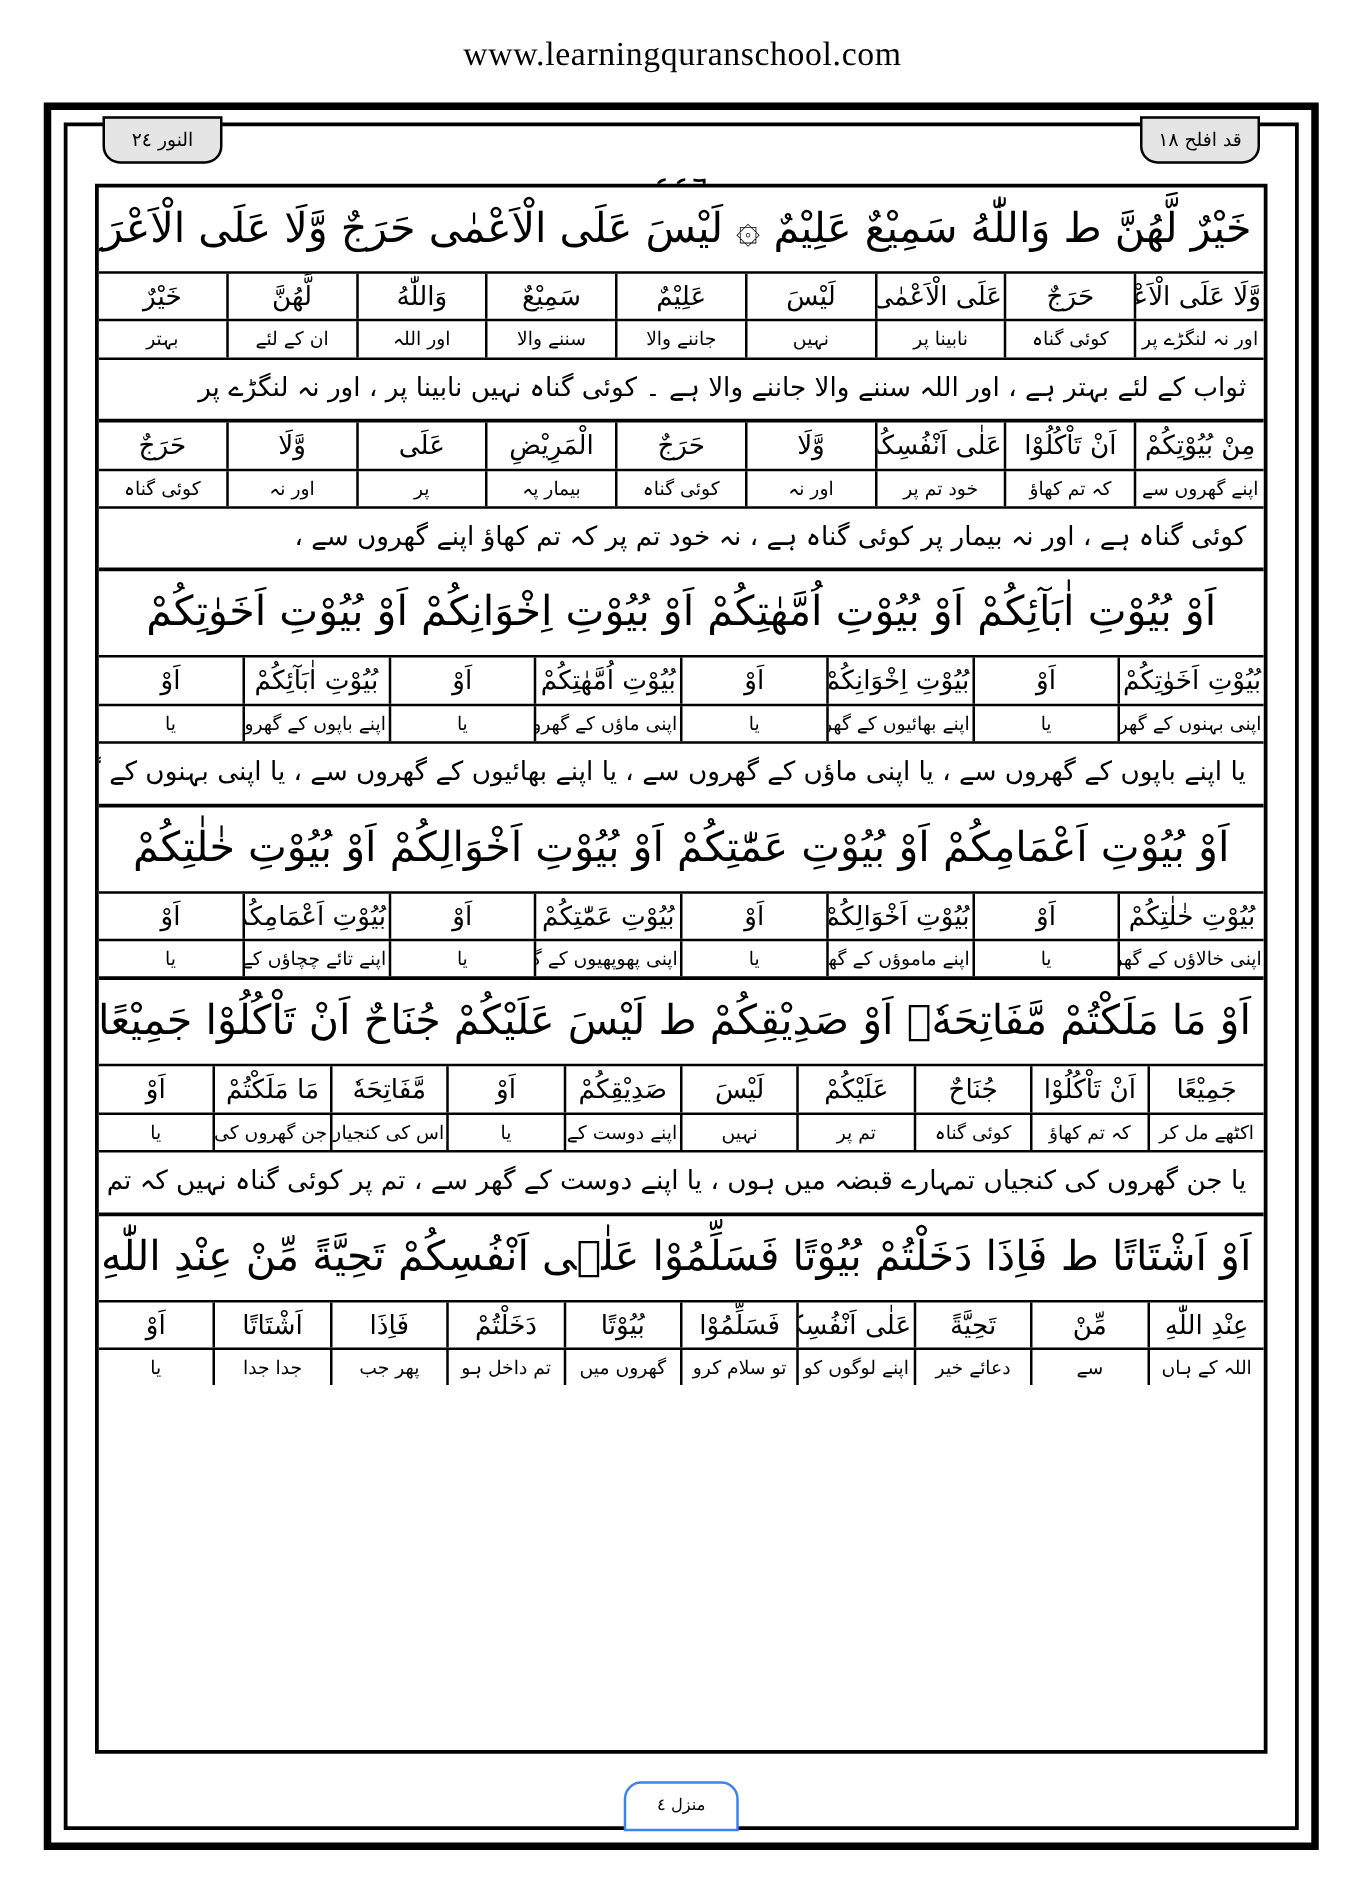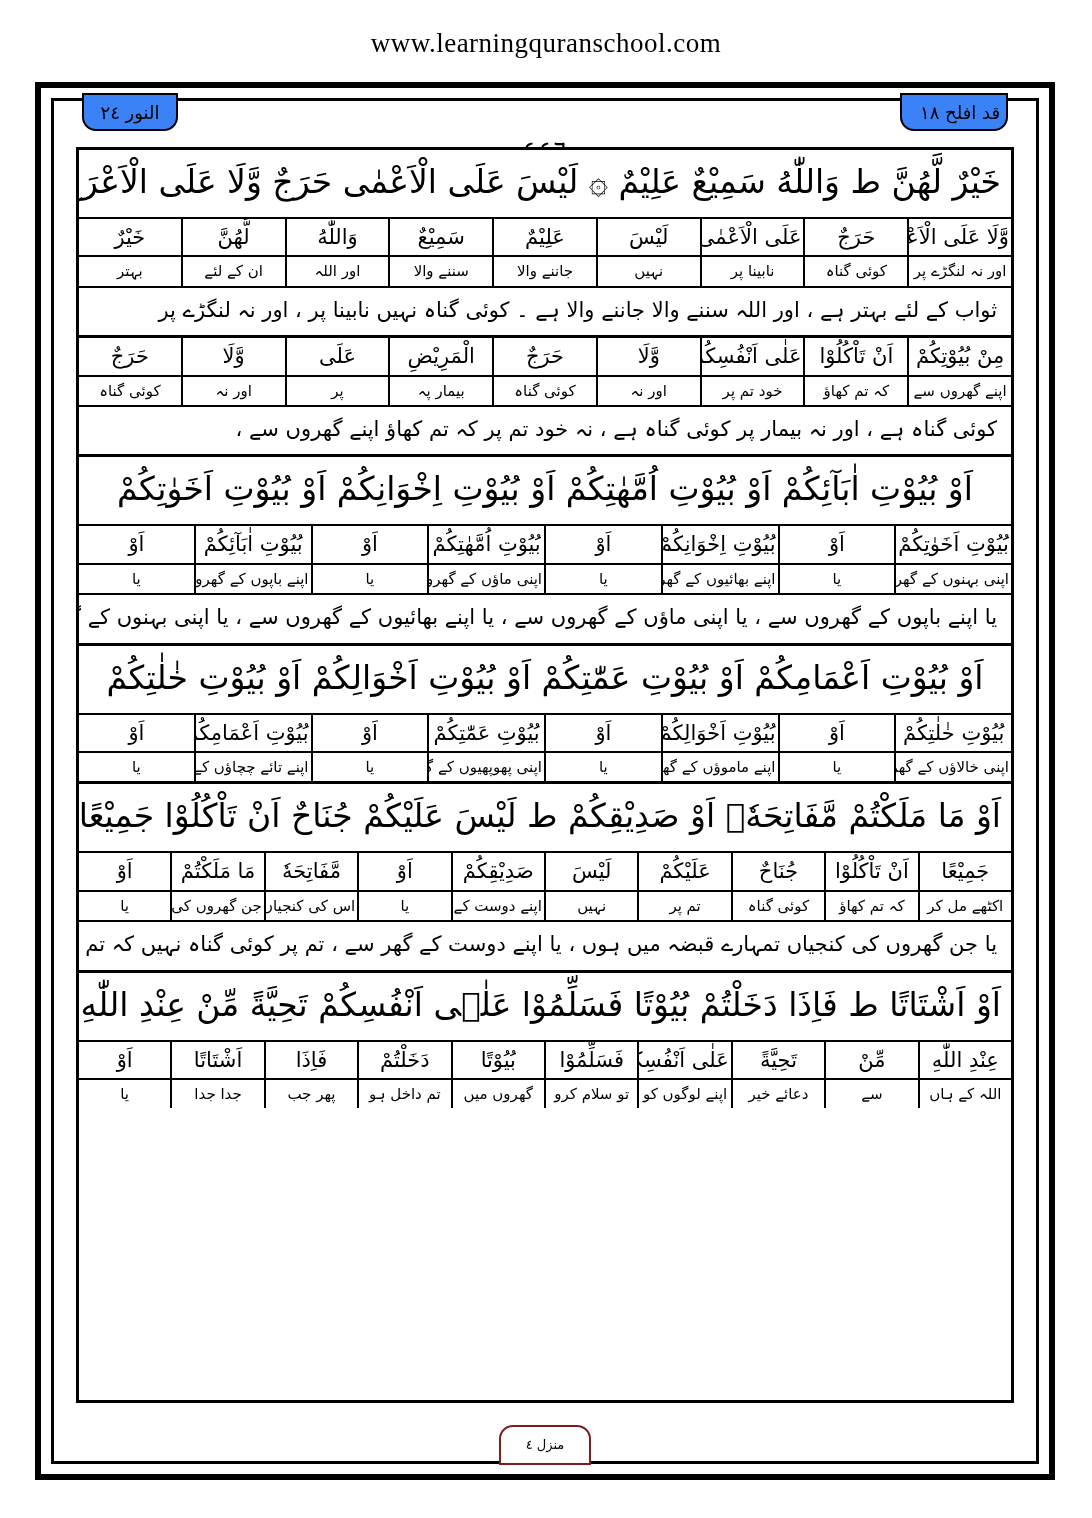--- a/index.html
+++ b/index.html
@@ -28,28 +28,28 @@
   .header-row{
     position:absolute;
     left:0; right:0; top:0; height:42px;
   }
   .corner-tag{
     position:absolute;
     top:-8px;
     width:92px;height:34px;
     border:2px solid #000;
     border-radius:0 0 14px 14px;
-    background:#3b82f6;
+    background:#e5e5e5;
     display:flex;align-items:center;justify-content:center;
-    font-size:18px;
+    font-size:15px;
     direction:rtl;
     font-family:"DejaVu Sans",sans-serif;
   }
   .corner-tag.left{left:28px;}
-  .corner-tag.right{right:28px;padding-left:12px;}
+  .corner-tag.right{right:28px;}
   .page-number{
     position:absolute;
     left:50%;top:-2px;transform:translateX(-50%);
     width:104px;height:38px;
     display:flex;align-items:center;justify-content:center;
     font-size:26px;
     font-family:Liberation Mono, monospace;
     margin-top:33px;
   }
   .content{
@@ -101,21 +101,21 @@
     font-size:21px;
     line-height:1.5;
     padding:7px 14px 9px 14px;
     white-space:nowrap;
     overflow:hidden;
   }
   .footer-tag{
     position:absolute;
     left:50%;bottom:-4px;transform:translateX(-50%);
     width:88px;height:36px;
-    border:2px solid #7f1d1d;
+    border:2px solid #3b82f6;
     border-radius:14px 14px 0 0;
     background:#fff;
     display:flex;align-items:center;justify-content:center;
     font-size:13px;
     line-height:1.1;
     text-align:center;
     direction:rtl;
   }
 </style>
 </head>

